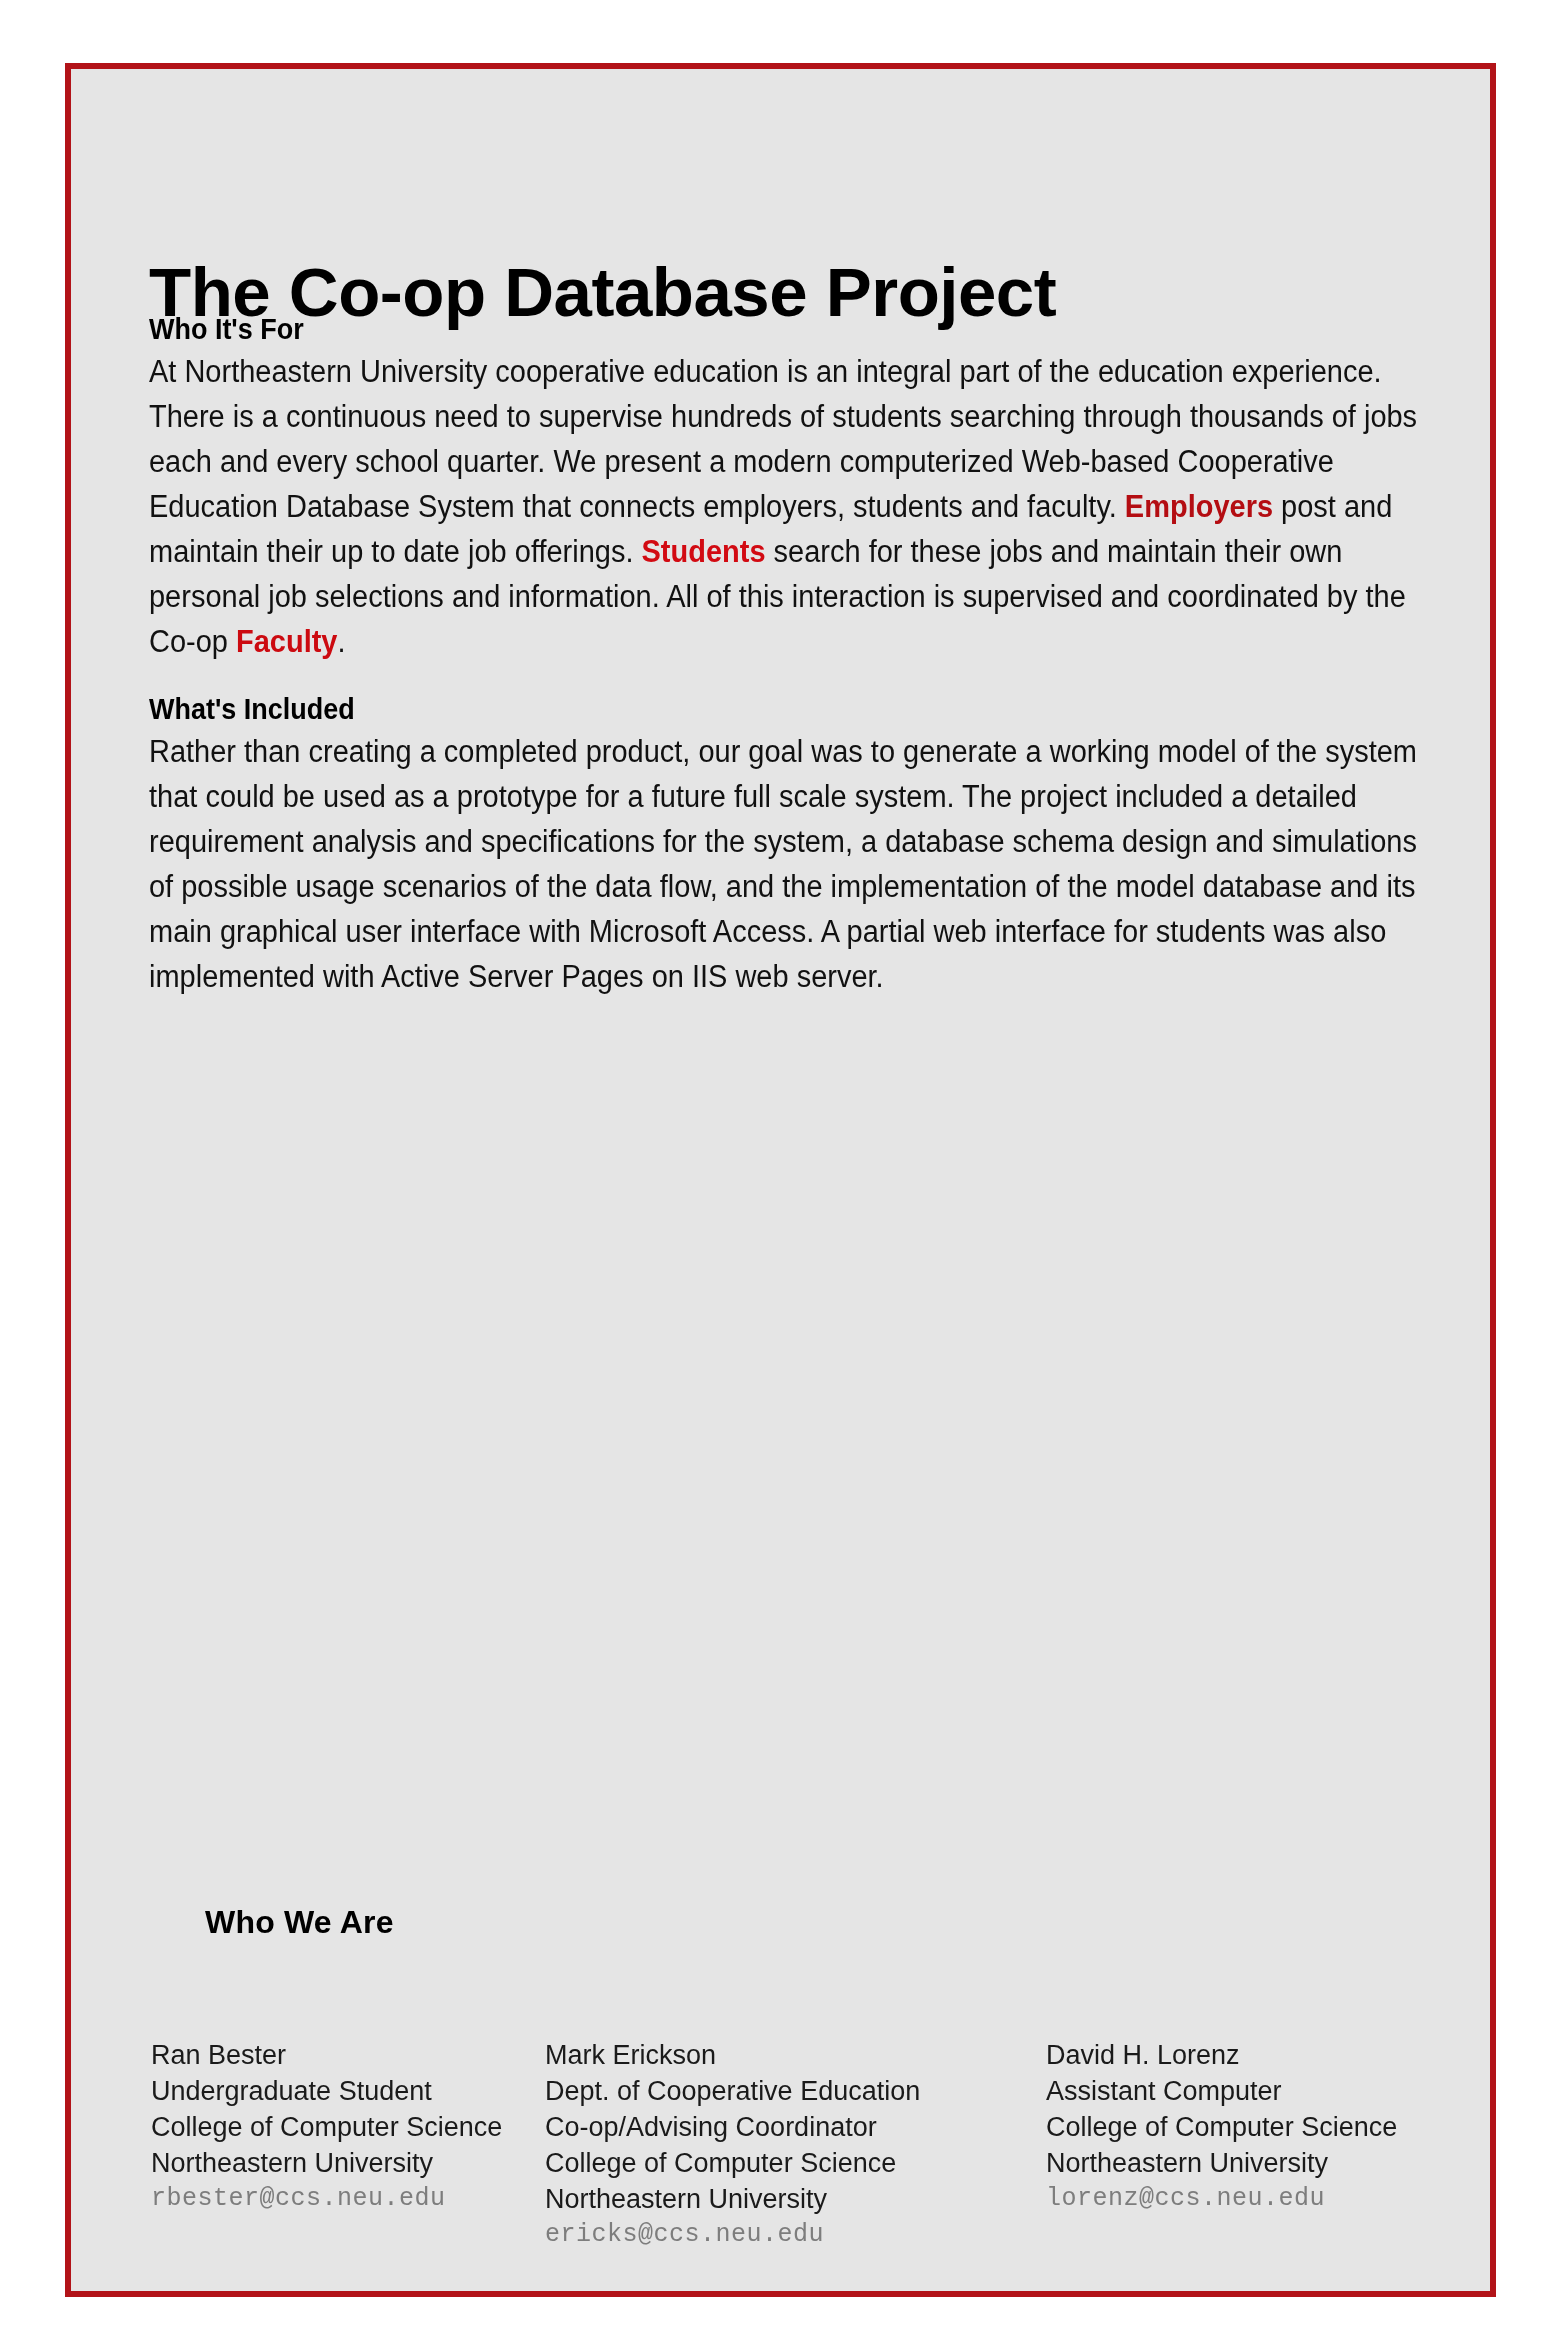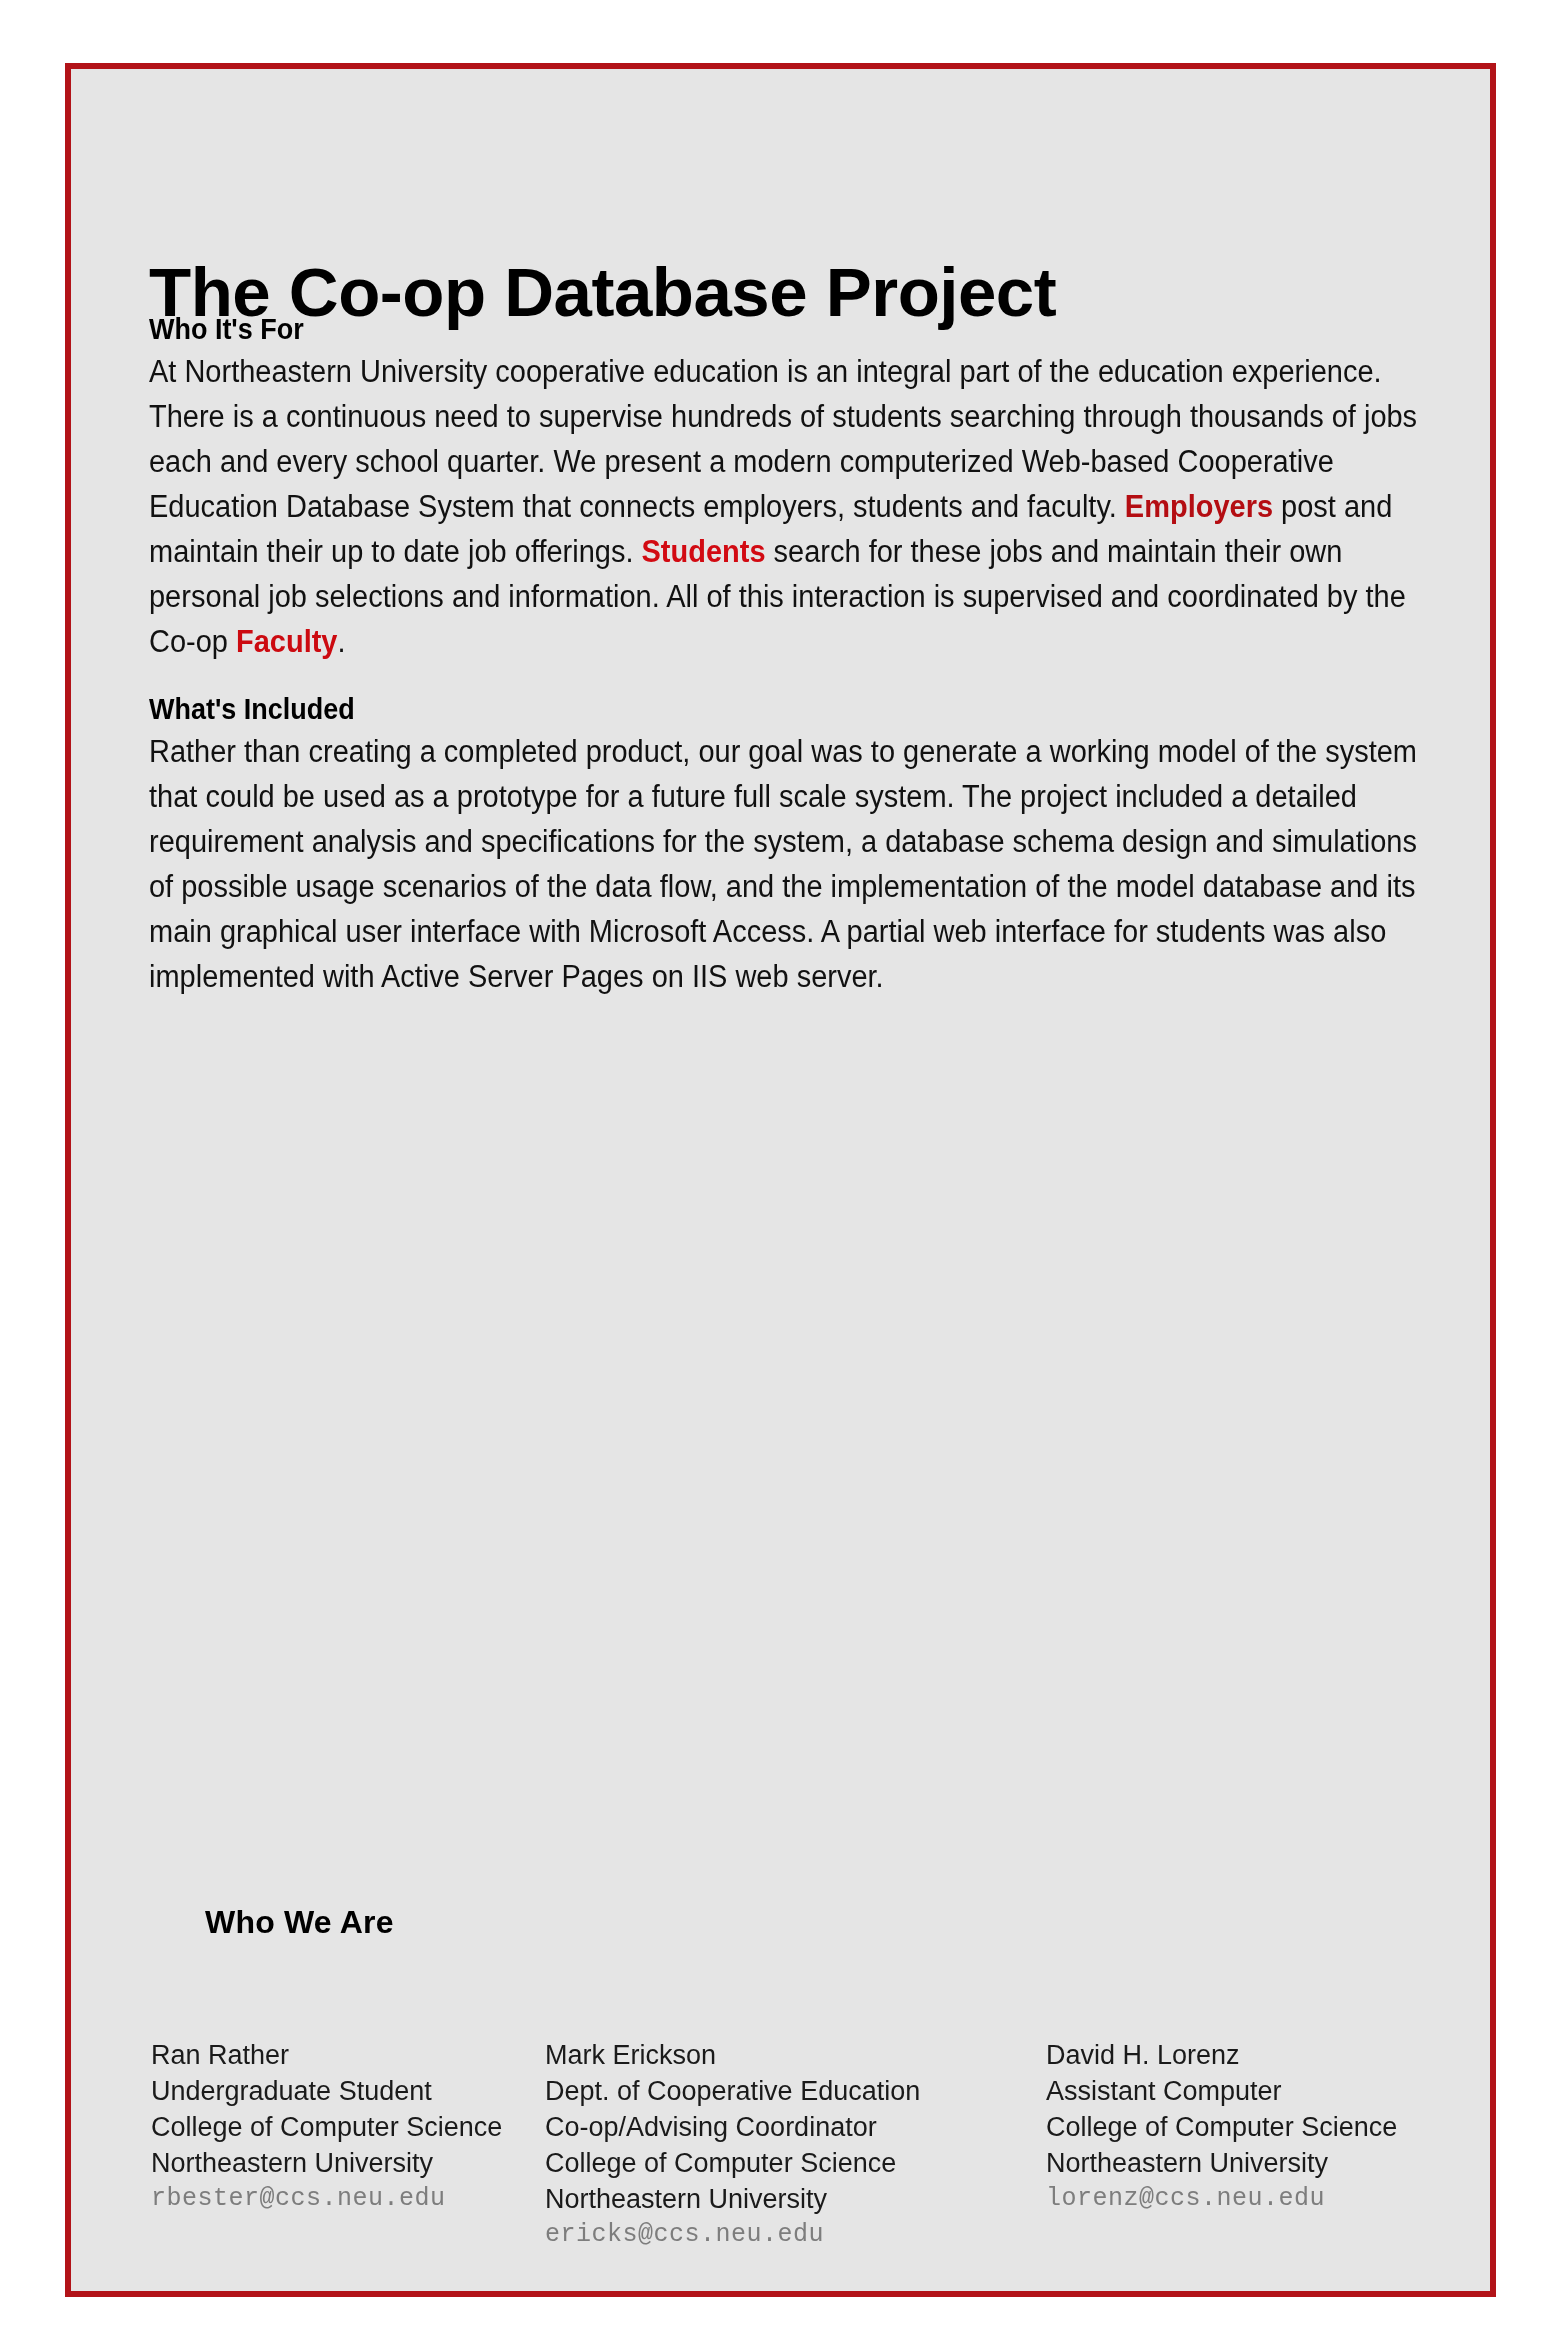--- a/index.html
+++ b/index.html
@@ -159,21 +159,21 @@
 
 
 
     </div>
 
     <div id="who-we-are-heading">Who We Are</div>
 
     <div id="contacts">
 
       <div class="contact-col" id="contact-col-0">
-        <div class="contact-line">Ran Rather</div>
+        <div class="contact-line">Ran Bester</div>
         <div class="contact-line">Undergraduate Student</div>
         <div class="contact-line">College of Computer Science</div>
         <div class="contact-line">Northeastern University</div>
         <div class="contact-email">rbester@ccs.neu.edu</div>
       </div>
 
       <div class="contact-col" id="contact-col-1">
         <div class="contact-line">Mark Erickson</div>
         <div class="contact-line">Dept. of Cooperative Education</div>
         <div class="contact-line">Co-op/Advising Coordinator</div>

